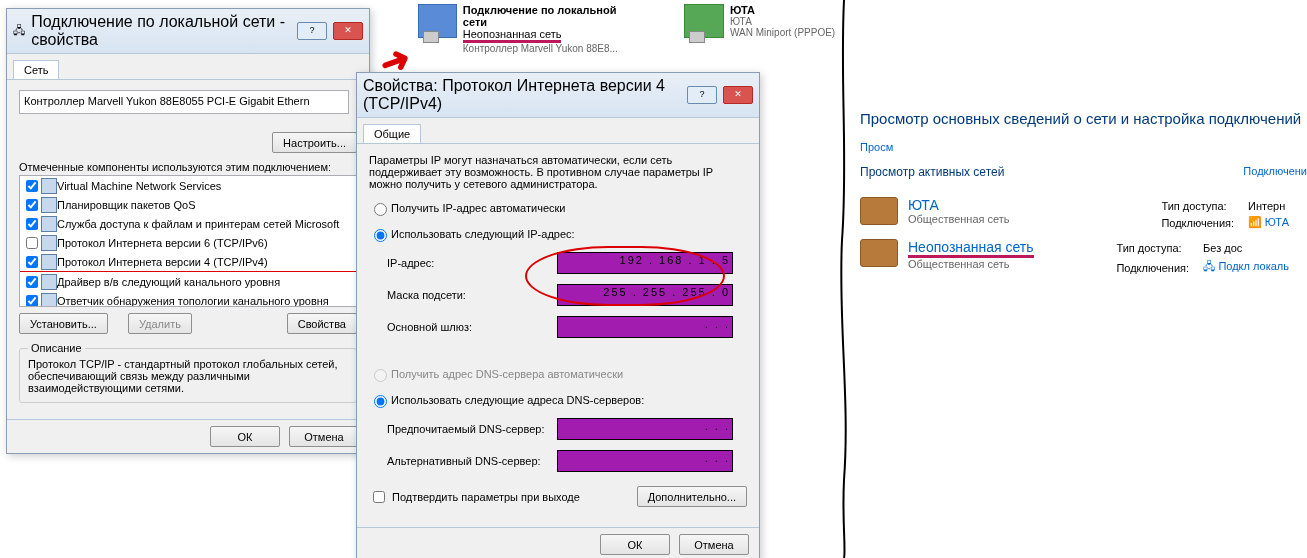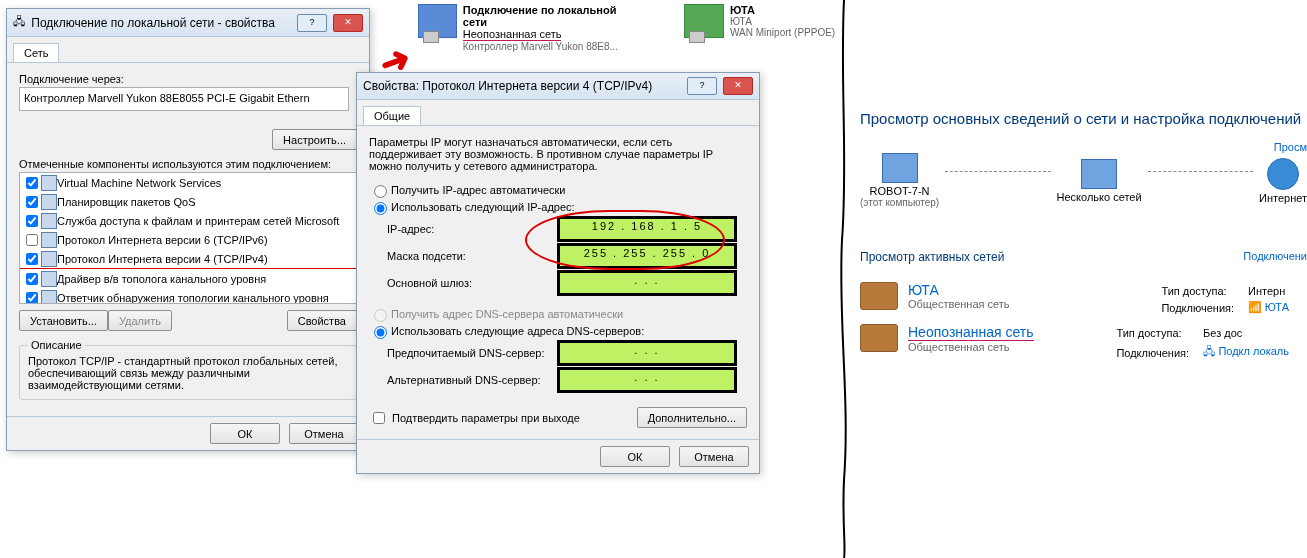--- a/index.html
+++ b/index.html
@@ -1,36 +1,36 @@
 <!DOCTYPE html>
 <html><head>
 <meta charset="utf-8">
 <style>
   body{margin:0;font:11px "Segoe UI",Tahoma,sans-serif;background:#fff;width:1307px;height:558px;overflow:hidden;position:relative;color:#000}
   .win{position:absolute;border:1px solid #8a9db3;background:#f0f0f0;box-shadow:2px 2px 8px rgba(0,0,0,.2)}
   .titlebar{background:linear-gradient(#e9eff6,#d7e4f2);padding:4px 6px;display:flex;align-items:center;gap:6px;border-bottom:1px solid #b7c7da}
-  .titlebar .t{flex:1;font-size:12px}
+  .titlebar .t{flex:1;font-size:16px}
   .wbtn{width:28px;height:16px;border:1px solid #6a8bb0;background:#e3edf7;border-radius:2px;font-size:9px;text-align:center;line-height:14px}
   .wbtn.close{background:#d9534f;color:#fff;border-color:#b52a25}
   .tabstrip{padding:6px 6px 0;border-bottom:1px solid #b7c7da;background:#f0f0f0}
   .tab{display:inline-block;padding:3px 10px;border:1px solid #b7c7da;border-bottom:none;background:#fff;font-size:11px}
   .body{padding:10px 12px;font-size:11px;background:#f0f0f0}
   .grp{margin-bottom:8px}
   .lbl{display:block;margin-bottom:2px}
   .txt{border:1px solid #abadb3;background:#fff;padding:2px 4px;height:18px;line-height:16px;font-size:11px}
   .btn{border:1px solid #8e8f8f;background:linear-gradient(#f6f6f6,#e4e4e4);padding:2px 10px;height:21px;font-size:11px;border-radius:2px}
   .list{border:1px solid #abadb3;background:#fff;height:130px;overflow:hidden}
   .li{padding:1px 2px;display:flex;align-items:center;gap:0;height:17px}
   .li .ic{width:14px;height:14px;background:#c7d8ec;border:1px solid #5a7fa8}
   .li.sel{border-bottom:1px solid #d00}
   .cb{width:12px;height:12px}
   .radio{margin-right:4px}
-  .row{display:flex;align-items:center;margin:1px 0}
+  .row{display:flex;align-items:center;margin:10px 0}
   .row .c1{width:170px}
-  .iptxt{width:170px;border:3px solid #000000;background:#bef264;text-align:center;letter-spacing:2px;padding:1px 2px;height:18px}
+  .iptxt{width:170px;border:1px solid #000000;background:#a21caf;text-align:right;letter-spacing:2px;padding:1px 2px;height:18px}
   .dis{color:#888}
   .bbar{padding:6px 10px;border-top:1px solid #b7c7da;text-align:right}
   .bbar .btn{margin-left:6px;min-width:70px}
   .link{color:#0066cc}
   .taskitem{position:absolute;width:220px;display:flex;gap:6px}
   .icon-lan{width:38px;height:32px;background:#5a8bd6;border:1px solid #3a6bb6;position:relative}
   .icon-lan:after{content:"";position:absolute;bottom:-6px;left:4px;width:14px;height:10px;background:#ccc;border:1px solid #888}
   .small{font-size:10px;color:#666}
   .arrow{position:absolute;color:#d00;font-size:36px;font-weight:bold}
   .boundary{position:absolute;left:834px;top:0;height:558px;width:20px}
@@ -41,21 +41,21 @@
   .map .node{text-align:center;font-size:11px}
   .map .dash{flex:1;border-top:1px dashed #888;margin:0 6px;margin-top:-18px}
   .netblk{display:flex;margin:14px 0}
   .netblk .bench{width:36px;height:26px;background:#b87a3a;border:1px solid #8a5a2a;border-radius:3px;margin-right:10px}
   .netblk .nm{font-size:14px}
   .netblk .tp{color:#666;font-size:11px}
   .netprops{position:absolute;right:10px;font-size:11px}
   .netprops td{padding:1px 6px}
   .subh{color:#003a7a;font-size:12px;margin:12px 0 4px}
   .circ{border:2px solid #d00;border-radius:50%/60%;position:absolute}
-  .ul{border-bottom:1px solid #be185d}
+  .ul{border-bottom:3px solid #be185d}
   fieldset{border:1px solid #ccc;border-radius:3px;padding:4px 8px 8px;margin:6px 0}
   legend{font-size:11px;padding:0 3px}
 </style>
 </head>
 <body>
 
 <div class="taskitem" style="left:418px;top:4px">
   <div class="icon-lan"></div>
   <div>
     <div style="font-weight:bold">Подключение по локальной сети</div>
@@ -77,21 +77,20 @@
 <div class="win" style="left:6px;top:8px;width:362px">
   <div class="titlebar">
     <span>🖧</span>
     <span class="t">Подключение по локальной сети - свойства</span>
     <span class="wbtn">?</span>
     <span class="wbtn close">✕</span>
   </div>
   <div class="tabstrip"><span class="tab">Сеть</span></div>
   <div class="body">
     <div class="grp">
-      <span class="lbl">Подключение через:</span>
       <div class="txt" style="width:320px">Контроллер Marvell Yukon 88E8055 PCI-E Gigabit Ethern</div>
       <div style="text-align:right;margin-top:18px"><button class="btn">Настроить...</button></div>
     </div>
     <span class="lbl">Отмеченные компоненты используются этим подключением:</span>
     <div class="list">
       <div id="complist">
           <div class="li">
             <input type="checkbox" class="cb" checked="" style="">
             <span class="ic"></span>
             <span>Virtual Machine Network Services</span>
@@ -112,30 +111,30 @@
             <span>Протокол Интернета версии 6 (TCP/IPv6)</span>
           </div>
           <div class="li sel">
             <input type="checkbox" class="cb" checked="" style="">
             <span class="ic"></span>
             <span>Протокол Интернета версии 4 (TCP/IPv4)</span>
           </div>
           <div class="li">
             <input type="checkbox" class="cb" checked="" style="">
             <span class="ic"></span>
-            <span>Драйвер в/в тополога канального уровня</span>
+            <span>Драйвер в/в следующий канального уровня</span>
           </div>
           <div class="li">
             <input type="checkbox" class="cb" checked="" style="">
             <span class="ic"></span>
             <span>Ответчик обнаружения топологии канального уровня</span>
           </div>
         </div>
     </div>
-    <div style="display:flex;gap:0;margin-top:6px">
+    <div style="display:flex;gap:20px;margin-top:6px">
       <button class="btn">Установить...</button>
       <button class="btn dis">Удалить</button>
       <div style="flex:1"></div>
       <button class="btn">Свойства</button>
     </div>
     <fieldset style="margin-top:8px">
       <legend>Описание</legend>
       <div style="font-size:11px">Протокол TCP/IP - стандартный протокол глобальных сетей, обеспечивающий связь между различными взаимодействующими сетями.</div>
     </fieldset>
   </div>
@@ -210,38 +209,21 @@
 </div>
 
 <div class="boundary">
   <svg>
       <path d="M10 0 C 6 80, 14 160, 8 240 C 4 320, 16 400, 10 480 C 8 520, 12 550, 10 558" stroke="#000" stroke-width="2" fill="none"></path>
     </svg>
 </div>
 
 <div class="rt">
   <div class="rth">Просмотр основных сведений о сети и настройка подключений</div>
-  <div style="text-align:right" class="link">Просм</div>
-  <div class="map">
-    <div class="node">
-      <div style="width:34px;height:28px;background:#6fa4e0;border:1px solid #3a6bb6;margin:0 auto 2px"></div>
-      <div>ROBOT-7-N</div>
-      <div class="small">(этот компьютер)</div>
-    </div>
-    <div class="dash"></div>
-    <div class="node">
-      <div style="width:34px;height:28px;background:#6fa4e0;border:1px solid #3a6bb6;margin:0 auto 2px"></div>
-      <div>Несколько сетей</div>
-    </div>
-    <div class="dash"></div>
-    <div class="node">
-      <div style="width:30px;height:30px;background:#3a8bd6;border:1px solid #2a6bb6;border-radius:50%;margin:0 auto 2px"></div>
-      <div>Интернет</div>
-    </div>
-  </div>
+  <div style="text-align:left" class="link">Просм</div>
   <div style="display:flex;justify-content:space-between">
     <div class="subh">Просмотр активных сетей</div>
     <div class="link" style="font-size:11px;margin-top:12px">Подключени</div>
   </div>
 
   <div class="netblk" style="position:relative">
     <div class="bench"></div>
     <div>
       <div class="nm link">ЮТА</div>
       <div class="tp">Общественная сеть</div>

